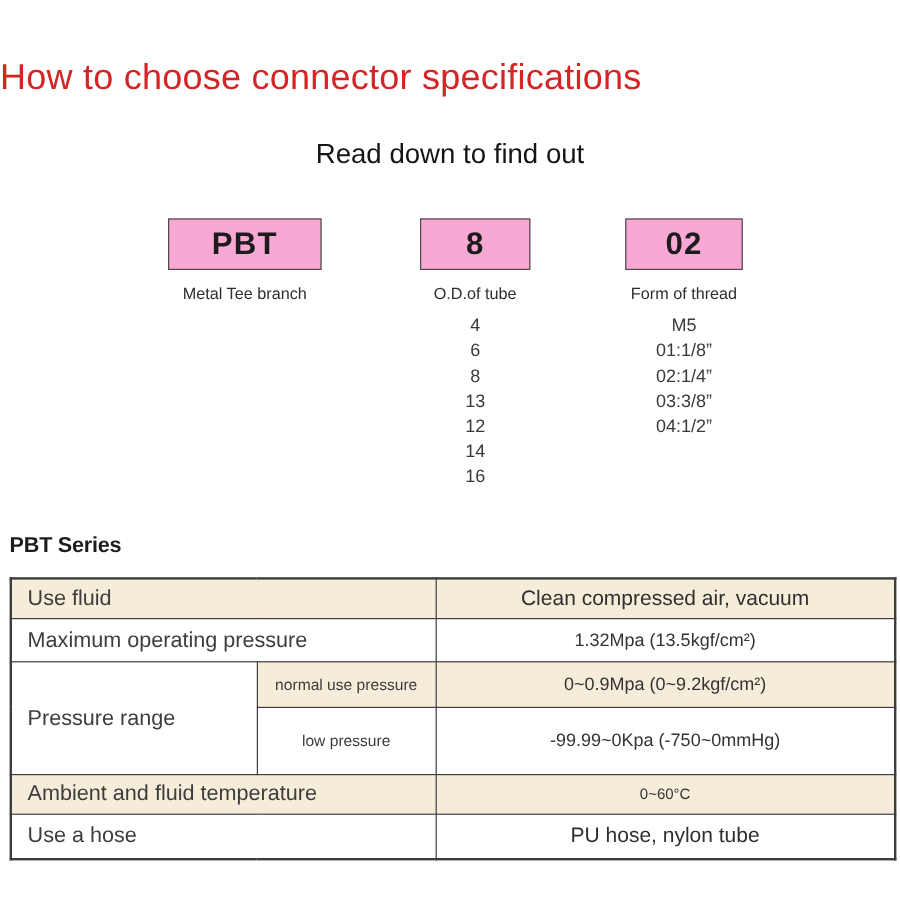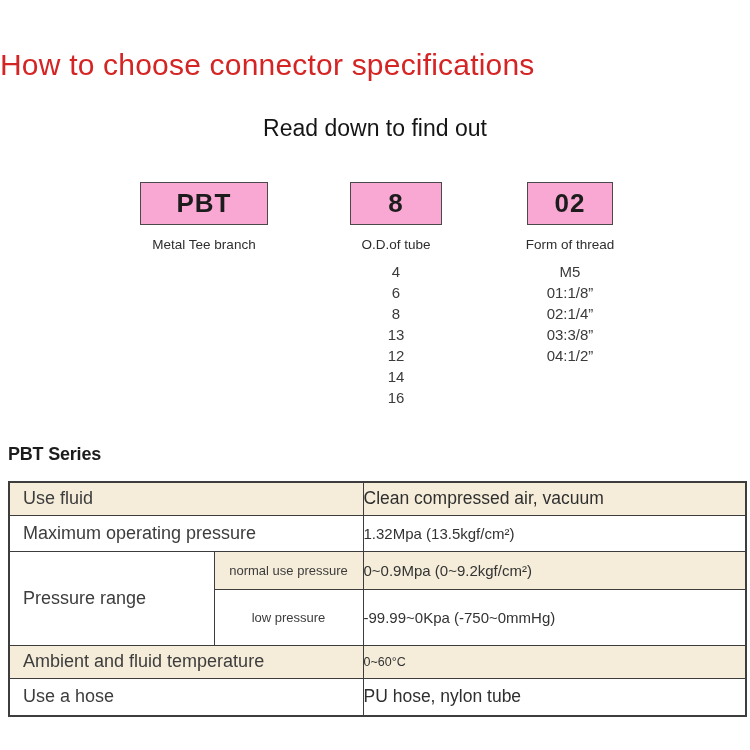--- a/index.html
+++ b/index.html
@@ -45,21 +45,21 @@
     align-items: center;
     justify-content: center;
     font-weight: bold;
     font-size: 26px;
     letter-spacing: 1px;
     color: #1c1c1c;
     background: #f9a8d4;
   }
   .c1 .code-box { width: 128px; }
   .c2 .code-box { width: 92px; }
-  .c3 .code-box { width: 86px; }
+  .c3 .code-box { width: 98px; }
   .box-caption {
     margin-top: 12px;
     font-size: 13.5px;
     color: #2e2e2e;
   }
   .option-list {
     margin-top: 9px;
     font-size: 15px;
     line-height: 21px;
     color: #3a3a3a;
@@ -94,21 +94,21 @@
     padding-left: 13px;
     font-size: 18px;
     color: #3d3d3d;
   }
   td.sublbl {
     text-align: center;
     font-size: 13px;
     color: #3c3c3c;
   }
   td.val {
-    text-align: left;
+    text-align: center;
     font-size: 15px;
     color: #333;
   }
   td.val.big { font-size: 17.5px; color: #2f2f2f; }
   td.val.small { font-size: 12.5px; }
 </style>
 </head>
 <body>
 
 <div class="page-title">How to choose connector specifications</div>

